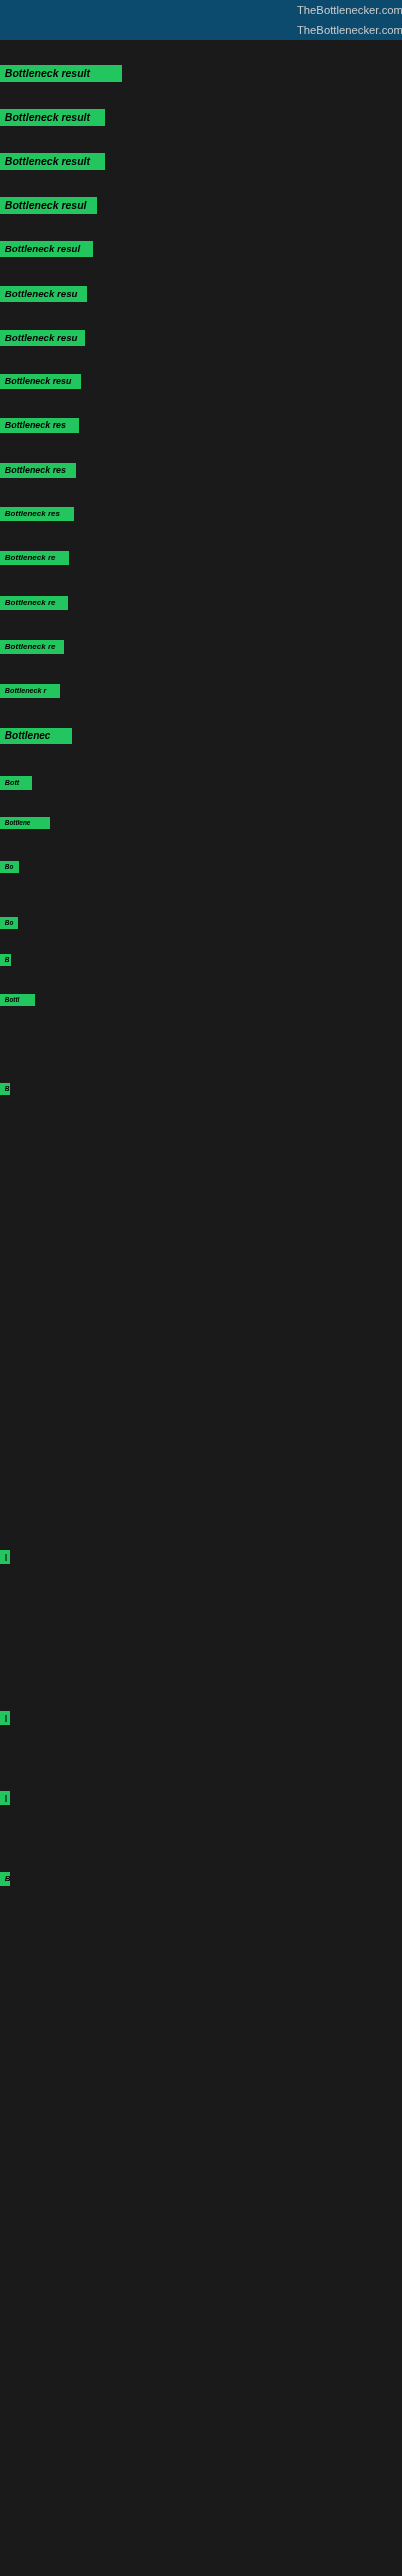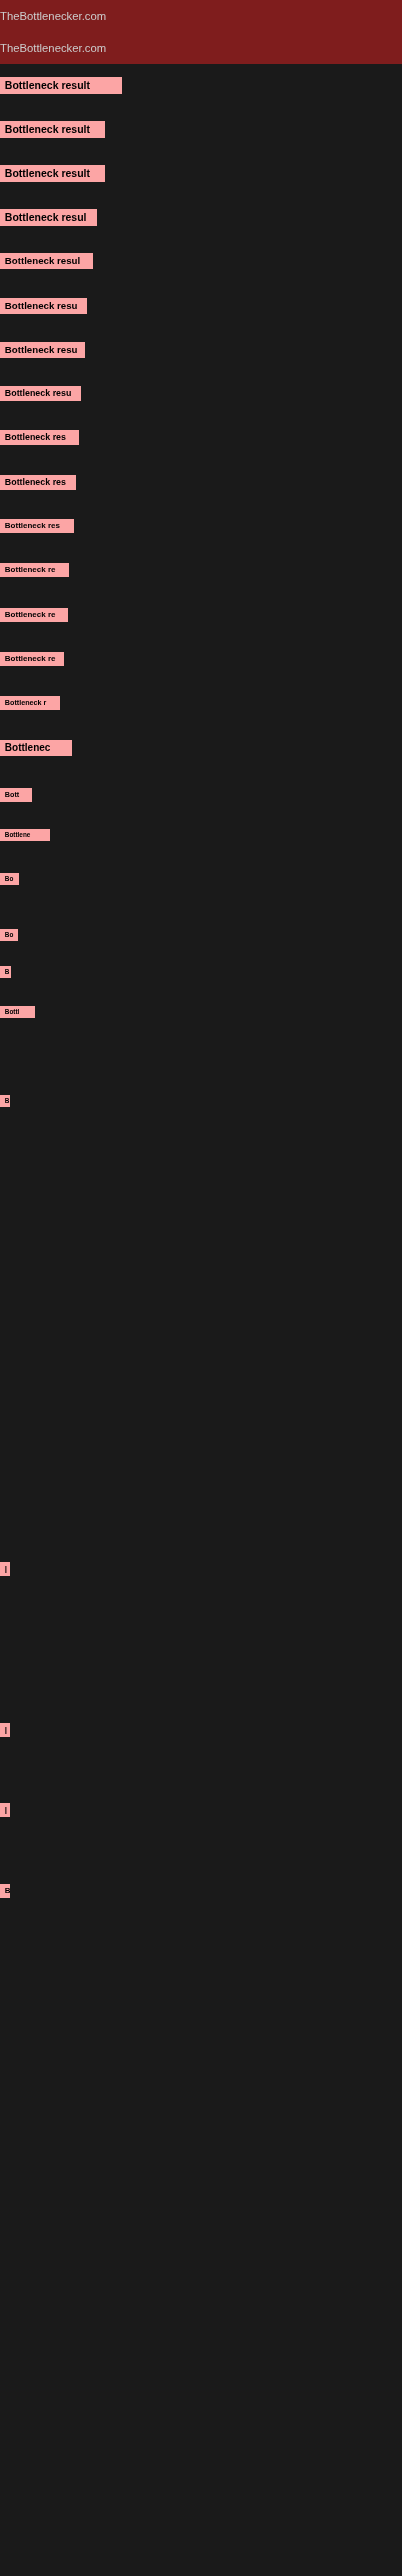--- a/index.html
+++ b/index.html
@@ -10,38 +10,39 @@
 
     body {
       background-color: #1a1a1a;
       font-family: Arial, sans-serif;
       width: 403px;
       min-height: 2576px;
       position: relative;
     }
 
     .site-title {
-      text-align: left;
+      text-align: right;
       color: #cccccc;
       font-size: 11.3px;
-      padding: 10px 0;
-      background-color: #7f1d1d;
+      padding: 4px 0;
+      background-color: #0c4a6e;
     }
 
     .bottleneck-label {
       display: inline-block;
-      background-color: #fca5a5;
+      background-color: #22c55e;
       color: #000000;
       font-size: 10.5px;
       font-weight: bold;
       padding: 2.4px 4.8px;
       position: absolute;
       left: 0;
       white-space: nowrap;
       overflow: hidden;
+      font-style: italic;
     }
   </style>
 </head>
 <body>
 
 <div class="site-title">TheBottlenecker.com</div>
 
 <div id="labels-container" style="position:relative; width:403px; height:2576px;">
 <div class="site-title" style="position: absolute; top: 0px; left: 0px; right: 0px;">TheBottlenecker.com</div>
     <div class="bottleneck-label" style="top: 45px; width: 122px; font-size: 10.5px;">Bottleneck result</div>

